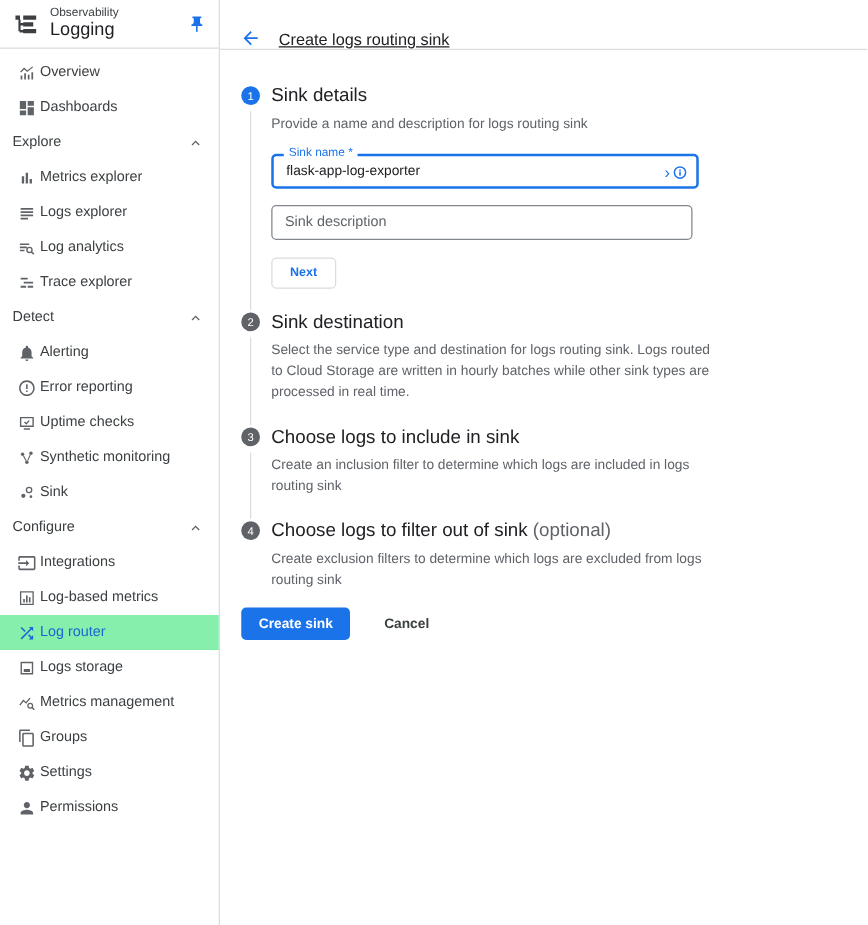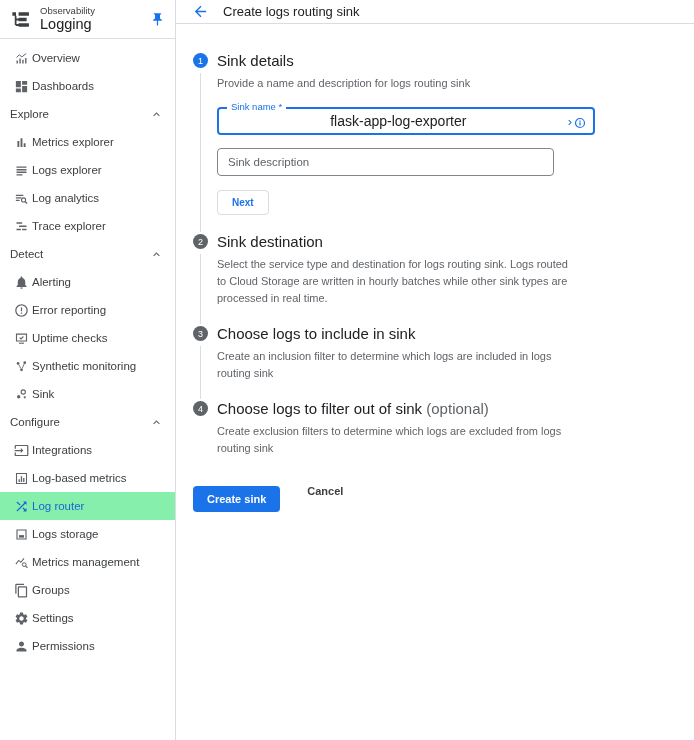--- a/index.html
+++ b/index.html
@@ -24,53 +24,53 @@
   .nav-item .icon { width: 15px; height: 15px; color: #5f6368; flex-shrink: 0; display: inline-flex; }
   .nav-item .icon svg { width: 100%; height: 100%; }
   .nav-item.selected { background: #86efac; color: #1967d2; }
   .nav-item.selected .icon { color: #1967d2; }
   .section-header { padding: 0 12px 0 10px; justify-content: space-between; font-size: 11.5px; color: #3c4043; }
   .section-header .icon { width: 13px; height: 13px; color: #5f6368; display: inline-flex; }
   .section-header .icon svg { width: 100%; height: 100%; }
 
   
   .main { flex: 1; display: flex; flex-direction: column; }
-  .main-header { height: 24px; border-bottom: 1px solid #dadce0; display: flex; align-items: center; padding-left: 16px; gap: 14px; flex-shrink: 0; }
+  .main-header { height: 40px; border-bottom: 1px solid #dadce0; display: flex; align-items: flex-end; padding-left: 16px; gap: 14px; flex-shrink: 0; text-decoration: underline; }
   .back-icon { width: 17px; height: 17px; color: #1a73e8; cursor: pointer; }
   .back-icon svg { width: 100%; height: 100%; }
   .page-title { font-size: 13px; color: #202124; }
 
   .content { padding: 27px 20px 0 17px; }
   .step { display: flex; gap: 9px; }
   .step-rail { width: 15px; display: flex; flex-direction: column; align-items: center; flex-shrink: 0; }
   .step-circle { width: 15px; height: 15px; border-radius: 50%; color: #fff; font-size: 9px; display: flex; align-items: center; justify-content: center; margin-top: 2px; flex-shrink: 0; }
   .step-circle.active { background: #1a73e8; }
   .step-circle.inactive { background: #5f6368; }
   .step-line { width: 1px; flex: 1; background: #dadce0; margin-top: 5px; }
   .step-body { flex: 1; padding-bottom: 17px; }
   .step-title { font-size: 15px; font-weight: 400; color: #202124; line-height: 19px; }
   .title-optional { color: #5f6368; }
   .step-desc { font-size: 11px; line-height: 17px; color: #5f6368; max-width: 352px; margin-top: 5px; }
 
   .form-area { margin-top: 15px; }
-  .name-field { position: relative; width: 378px; height: 28px; border: 2px solid #1a73e8; border-radius: 4px; display: flex; align-items: center; padding: 0 7px 0 10px; background: #fff; }
+  .name-field { position: relative; width: 342px; height: 28px; border: 2px solid #1a73e8; border-radius: 4px; display: flex; align-items: center; padding: 0 7px 0 10px; background: #fff; }
   .float-label { position: absolute; top: -7px; left: 8px; background: #fff; padding: 0 4px; font-size: 9.5px; color: #1a73e8; line-height: 10px; }
-  .name-input { border: none; outline: none; flex: 1; font-size: 14px; color: #202124; font-family: inherit; min-width: 0; text-align: center; }
+  .name-input { border: none; outline: none; flex: 1; font-size: 11px; color: #202124; font-family: inherit; min-width: 0; }
   .field-chevron { color: #1a73e8; font-size: 13px; line-height: 1; margin-right: 2px; cursor: pointer; }
   .field-info { width: 12px; height: 12px; color: #1a73e8; cursor: pointer; }
   .field-info svg { width: 100%; height: 100%; }
 
   .desc-field { width: 337px; height: 28px; border: 1px solid #80868b; border-radius: 4px; margin-top: 13px; display: flex; align-items: center; padding: 0 10px; }
   .desc-input { border: none; outline: none; width: 100%; font-size: 11.5px; color: #202124; font-family: inherit; }
   .desc-input::placeholder { color: #5f6368; opacity: 1; }
 
   .next-btn { margin-top: 14px; display: inline-block; padding: 6px 14px; font-size: 10px; font-weight: 700; color: #1a73e8; background: #fff; border: 1px solid #dadce0; border-radius: 4px; cursor: pointer; font-family: inherit; }
 
   .actions { display: flex; align-items: center; gap: 27px; margin-top: 13px; }
-  .create-btn { background: #1a73e8; color: #fff; font-size: 11px; font-weight: 700; border: none; border-radius: 4px; padding: 7px 14px; cursor: pointer; font-family: inherit; margin-top: 16px; }
+  .create-btn { background: #1a73e8; color: #fff; font-size: 11px; font-weight: 700; border: none; border-radius: 4px; padding: 7px 14px; cursor: pointer; font-family: inherit; }
   .cancel-btn { font-size: 11px; font-weight: 700; color: #3c4043; background: none; border: none; cursor: pointer; font-family: inherit; }
 </style>
 </head>
 <body>
 
 <div class="app">
 
   <aside class="sidebar">
     <div class="sidebar-header">
       <span class="logo-icon"><svg viewBox="0 0 24 24">

